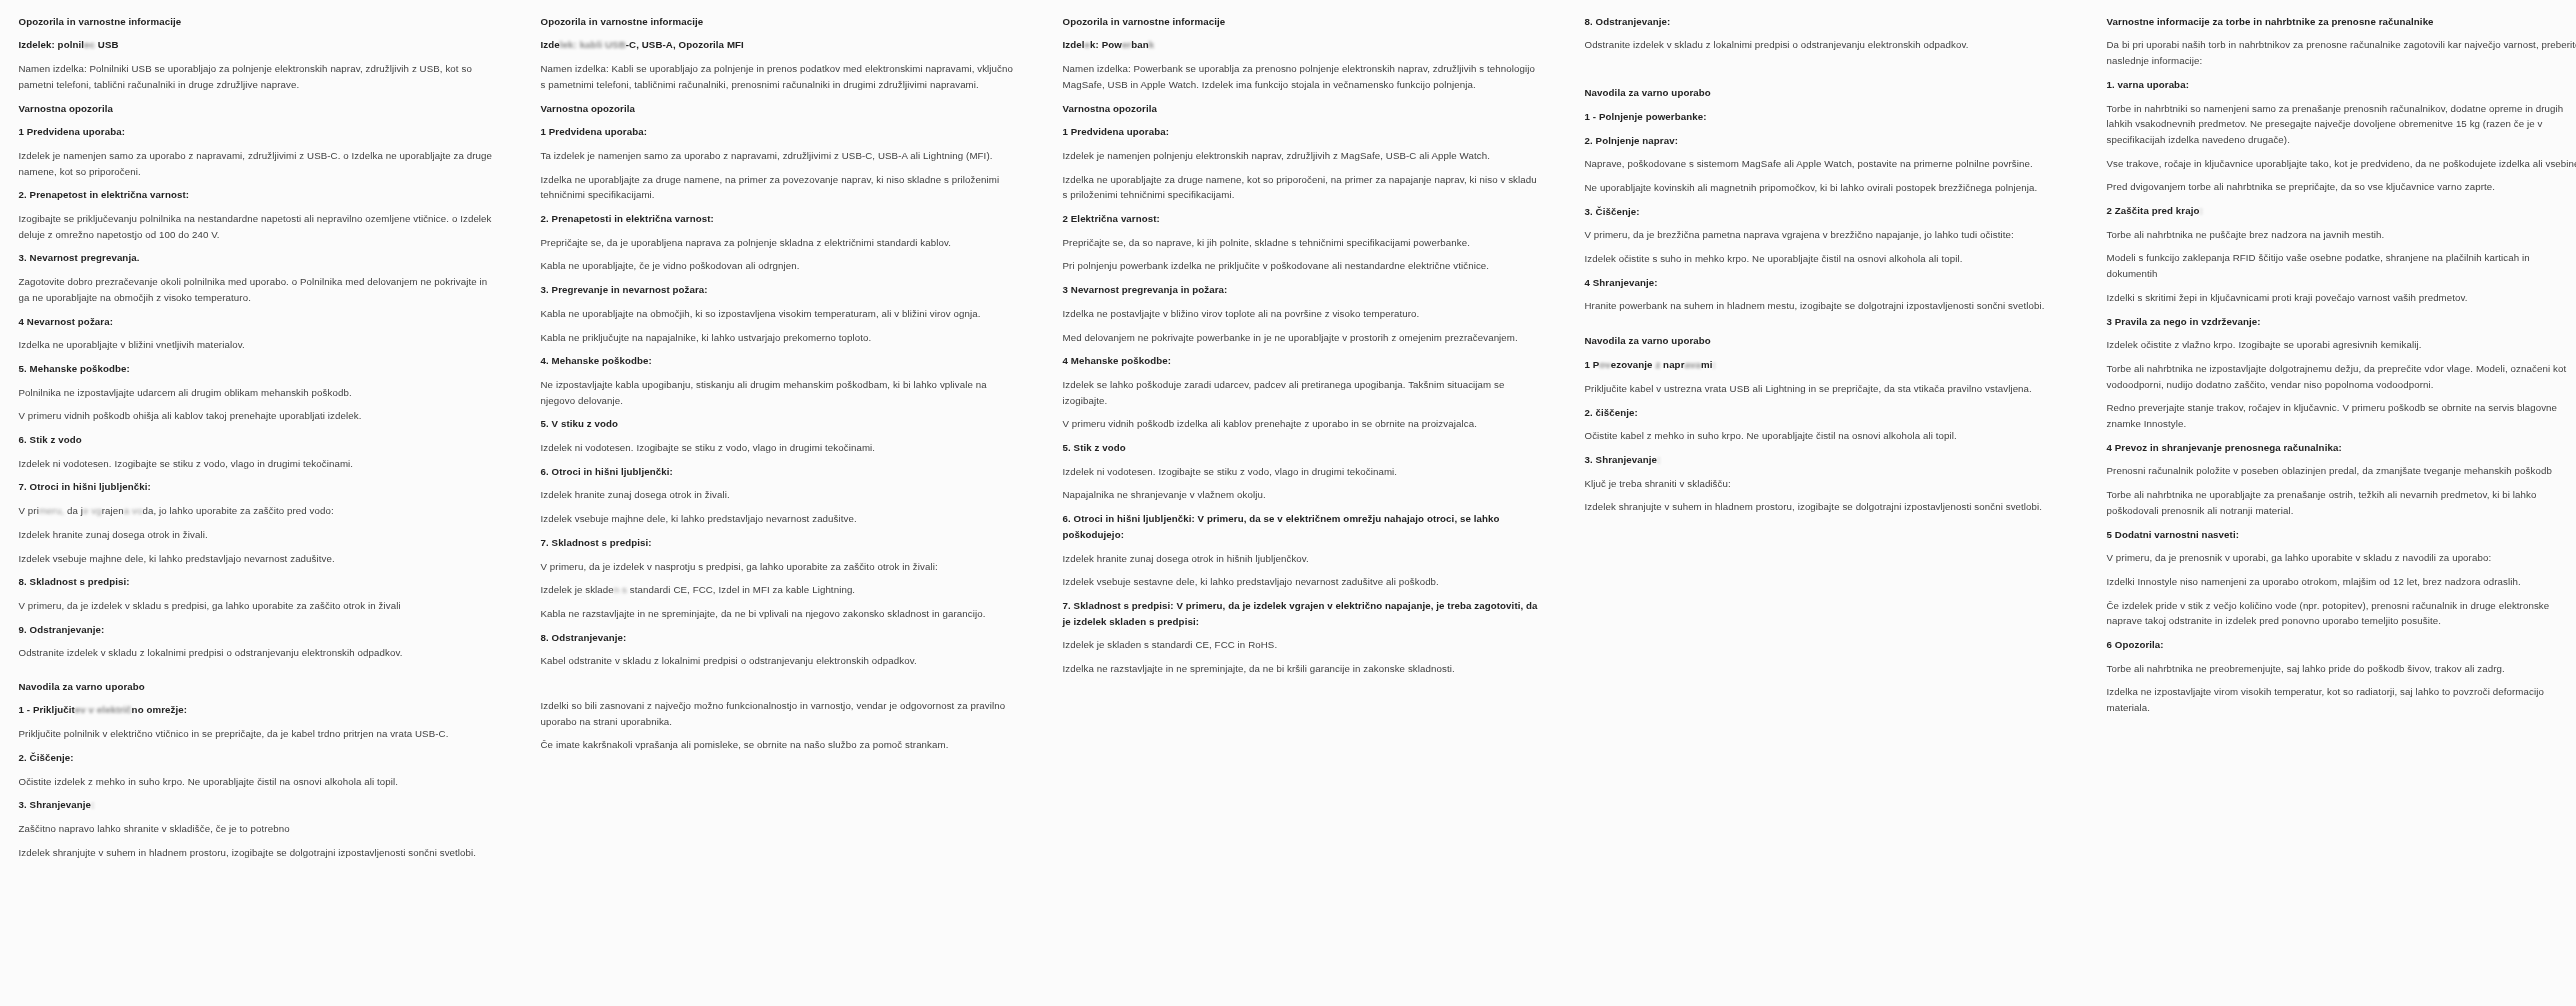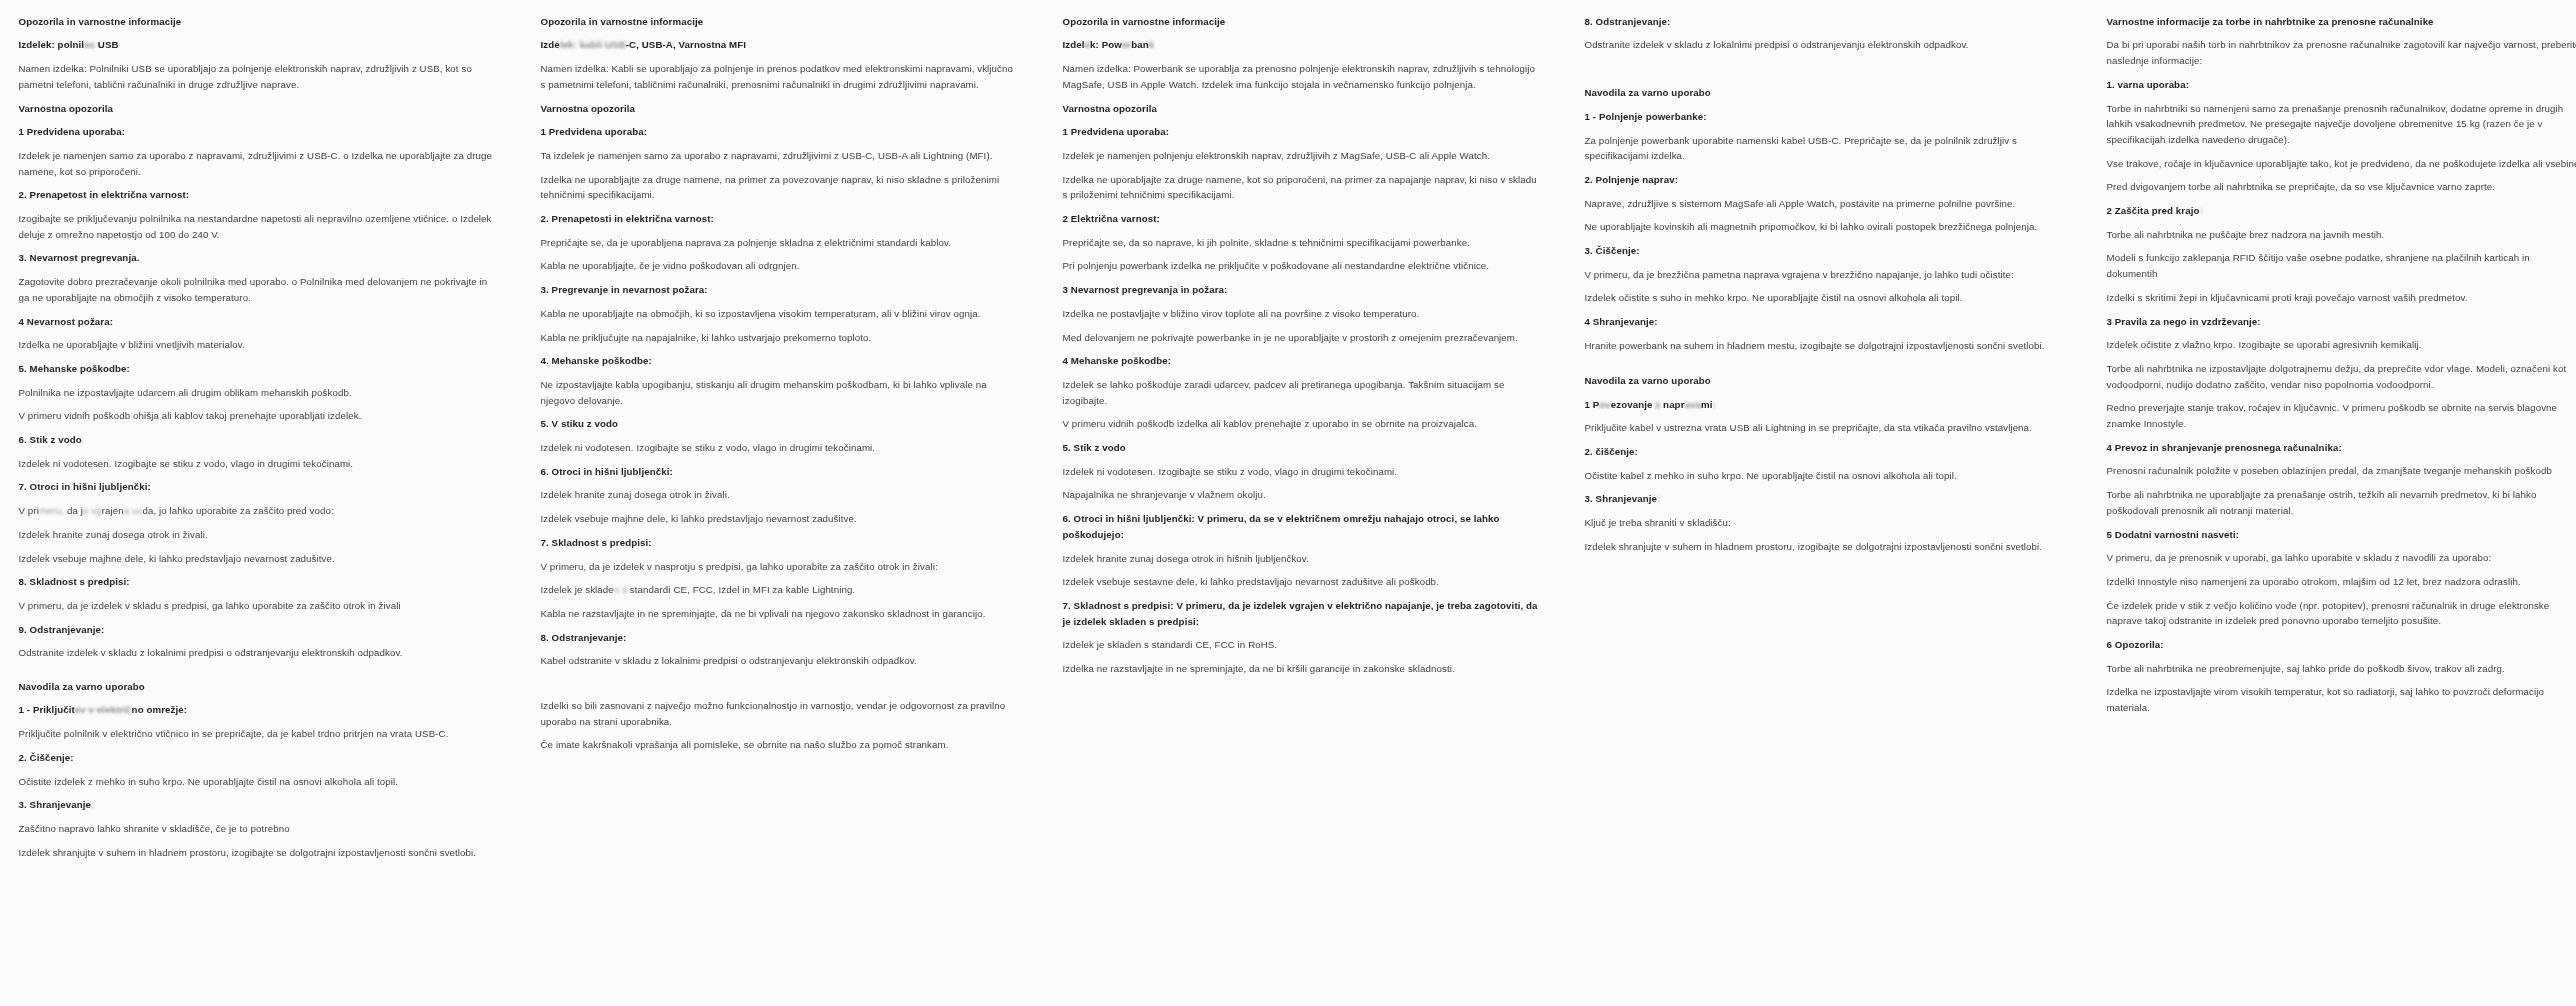--- a/index.html
+++ b/index.html
@@ -63,21 +63,21 @@
       <div class="h"><span>1 - Priključit</span><span class="bl">ev v električ</span><span>no omrežje:</span></div>
       <div class="p">Priključite polnilnik v električno vtičnico in se prepričajte, da je kabel trdno pritrjen na vrata USB-C.</div>
       <div class="h">2. Čiščenje:</div>
       <div class="p">Očistite izdelek z mehko in suho krpo. Ne uporabljajte čistil na osnovi alkohola ali topil.</div>
       <div class="h"><span>3. Shranjevanje</span><span class="bl">:</span></div>
       <div class="p">Zaščitno napravo lahko shranite v skladišče, če je to potrebno</div>
       <div class="p">Izdelek shranjujte v suhem in hladnem prostoru, izogibajte se dolgotrajni izpostavljenosti sončni svetlobi.</div>
     </section>
   <section class="col">
       <div class="h">Opozorila in varnostne informacije</div>
-      <div class="h"><span>Izde</span><span class="bl">lek: kabli USB</span><span>-C, USB-A, Varnostna MFI</span></div>
+      <div class="h"><span>Izde</span><span class="bl">lek: kabli USB</span><span>-C, USB-A, Opozorila MFI</span></div>
       <div class="p">Namen izdelka: Kabli se uporabljajo za polnjenje in prenos podatkov med elektronskimi napravami, vključno s pametnimi telefoni, tabličnimi računalniki, prenosnimi računalniki in drugimi združljivimi napravami.</div>
       <div class="h">Varnostna opozorila</div>
       <div class="h">1 Predvidena uporaba:</div>
       <div class="p">Ta izdelek je namenjen samo za uporabo z napravami, združljivimi z USB-C, USB-A ali Lightning (MFI).</div>
       <div class="p">Izdelka ne uporabljajte za druge namene, na primer za povezovanje naprav, ki niso skladne s priloženimi tehničnimi specifikacijami.</div>
       <div class="h">2. Prenapetosti in električna varnost:</div>
       <div class="p">Prepričajte se, da je uporabljena naprava za polnjenje skladna z električnimi standardi kablov.</div>
       <div class="p">Kabla ne uporabljajte, če je vidno poškodovan ali odrgnjen.</div>
       <div class="h">3. Pregrevanje in nevarnost požara:</div>
       <div class="p">Kabla ne uporabljajte na območjih, ki so izpostavljena visokim temperaturam, ali v bližini virov ognja.</div>
@@ -125,23 +125,22 @@
       <div class="h">7. Skladnost s predpisi: V primeru, da je izdelek vgrajen v električno napajanje, je treba zagotoviti, da je izdelek skladen s predpisi:</div>
       <div class="p">Izdelek je skladen s standardi CE, FCC in RoHS.</div>
       <div class="p">Izdelka ne razstavljajte in ne spreminjajte, da ne bi kršili garancije in zakonske skladnosti.</div>
     </section>
   <section class="col">
       <div class="h">8. Odstranjevanje:</div>
       <div class="p">Odstranite izdelek v skladu z lokalnimi predpisi o odstranjevanju elektronskih odpadkov.</div>
       <div class="sp" style="height: 24px;"></div>
       <div class="h">Navodila za varno uporabo</div>
       <div class="h">1 - Polnjenje powerbanke:</div>
-      <div class="p">Za polnjenje powerbank uporabite namenski kabel USB-C. Prepričajte se, da je polnilnik združljiv s specifikacijami izdelka.</div>
       <div class="h">2. Polnjenje naprav:</div>
-      <div class="p">Naprave, združljive s sistemom MagSafe ali Apple Watch, postavite na primerne polnilne površine.</div>
+      <div class="p">Naprave, poškodovane s sistemom MagSafe ali Apple Watch, postavite na primerne polnilne površine.</div>
       <div class="p">Ne uporabljajte kovinskih ali magnetnih pripomočkov, ki bi lahko ovirali postopek brezžičnega polnjenja.</div>
       <div class="h">3. Čiščenje:</div>
       <div class="p">V primeru, da je brezžična pametna naprava vgrajena v brezžično napajanje, jo lahko tudi očistite:</div>
       <div class="p">Izdelek očistite s suho in mehko krpo. Ne uporabljajte čistil na osnovi alkohola ali topil.</div>
       <div class="h">4 Shranjevanje:</div>
       <div class="p">Hranite powerbank na suhem in hladnem mestu, izogibajte se dolgotrajni izpostavljenosti sončni svetlobi.</div>
       <div class="sp" style="height: 11.3px;"></div>
       <div class="h">Navodila za varno uporabo</div>
       <div class="h"><span>1 P</span><span class="bl">ov</span><span>ezovanje </span><span class="bl">z</span><span> napr</span><span class="bl">ava</span><span>mi</span><span class="bl">:</span></div>
       <div class="p">Priključite kabel v ustrezna vrata USB ali Lightning in se prepričajte, da sta vtikača pravilno vstavljena.</div>

